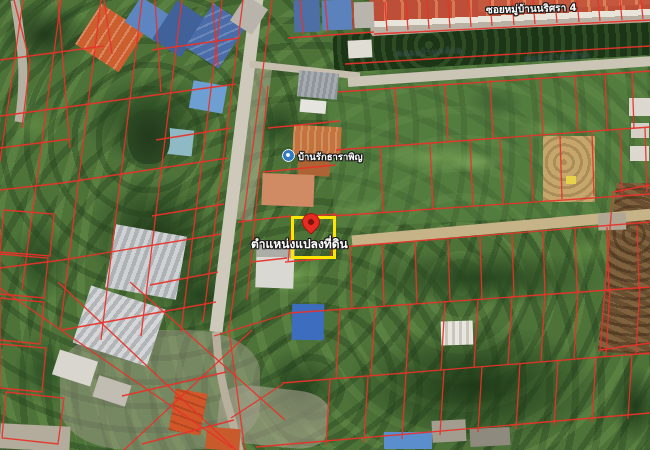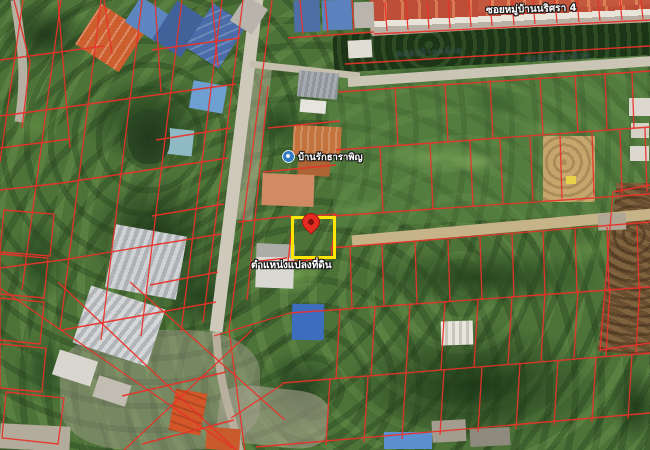--- a/index.html
+++ b/index.html
@@ -19,30 +19,30 @@
   .bld-layer{z-index:3;}
   svg.lines{z-index:5;}
   .red-lines path{stroke:var(--parcel-line,#e8332a);stroke-width:1.3;fill:none;opacity:.95;}
   .highlight-box{position:absolute;left:291px;top:216px;width:45px;height:43px;
        border:3px solid var(--highlight-box,#ffe600);z-index:6;box-sizing:border-box;}
   .pin{position:absolute;left:302px;top:213px;width:18px;height:18px;z-index:7;
        background:var(--pin,#e62c22);border:1px solid #9e130b;border-radius:50% 50% 50% 0;
        transform:rotate(-45deg);box-sizing:border-box;}
   .pin::after{content:"";position:absolute;left:5px;top:5px;width:6px;height:6px;border-radius:50%;
        background:var(--pin-inner,#7e120c);}
-  .poi{position:absolute;left:282px;top:149px;z-index:8;display:flex;align-items:center;gap:3px;}
+  .poi{position:absolute;left:282px;top:149px;z-index:8;display:flex;align-items:flex-start;gap:3px;}
   .poi-dot{width:13px;height:13px;border-radius:50%;background:var(--poi-icon,#2f7ac2);
        border:1.5px solid #fff;box-sizing:border-box;position:relative;}
   .poi-dot::after{content:"";position:absolute;left:3px;top:3px;width:4px;height:4px;border-radius:50%;background:#fff;}
   .map-label{position:absolute;z-index:8;color:var(--label-text,#fff);font-weight:bold;white-space:nowrap;
        text-shadow:-1px 0 0 #1b1b1b,1px 0 0 #1b1b1b,0 -1px 0 #1b1b1b,0 1px 0 #1b1b1b,
                    -1px -1px 0 #1b1b1b,1px 1px 0 #1b1b1b,1px -1px 0 #1b1b1b,-1px 1px 0 #1b1b1b;}
   .street-label{left:486px;top:1px;font-size:10px;transform:rotate(-1.5deg);}
   .poi-label{position:static;font-size:9.5px;}
-  .target-label{left:251px;top:257px;font-size:10px;}
+  .target-label{left:251px;top:234px;font-size:12px;}
   .canal-label{position:absolute;z-index:8;color:var(--canal-text,#24404d);font-size:9px;
        letter-spacing:.6px;transform:rotate(-3deg);opacity:.92;white-space:nowrap;
        text-shadow:0 0 2px rgba(210,225,200,.35);}
   .canal-west{left:396px;top:45px;}
   .canal-east{left:524px;top:50px;}
   .field{position:absolute;left:596px;top:183px;width:54px;height:172px;z-index:2;
        clip-path:polygon(38% 0,100% 0,100% 100%,3% 98%);
        background-color:#84653f;
        background-image:repeating-radial-gradient(circle at 70% 30%,rgba(60,42,22,.45) 0 3px,transparent 3px 9px),
          repeating-linear-gradient(25deg,rgba(124,95,62,.6) 0 5px,rgba(88,64,38,.6) 5px 10px);}

